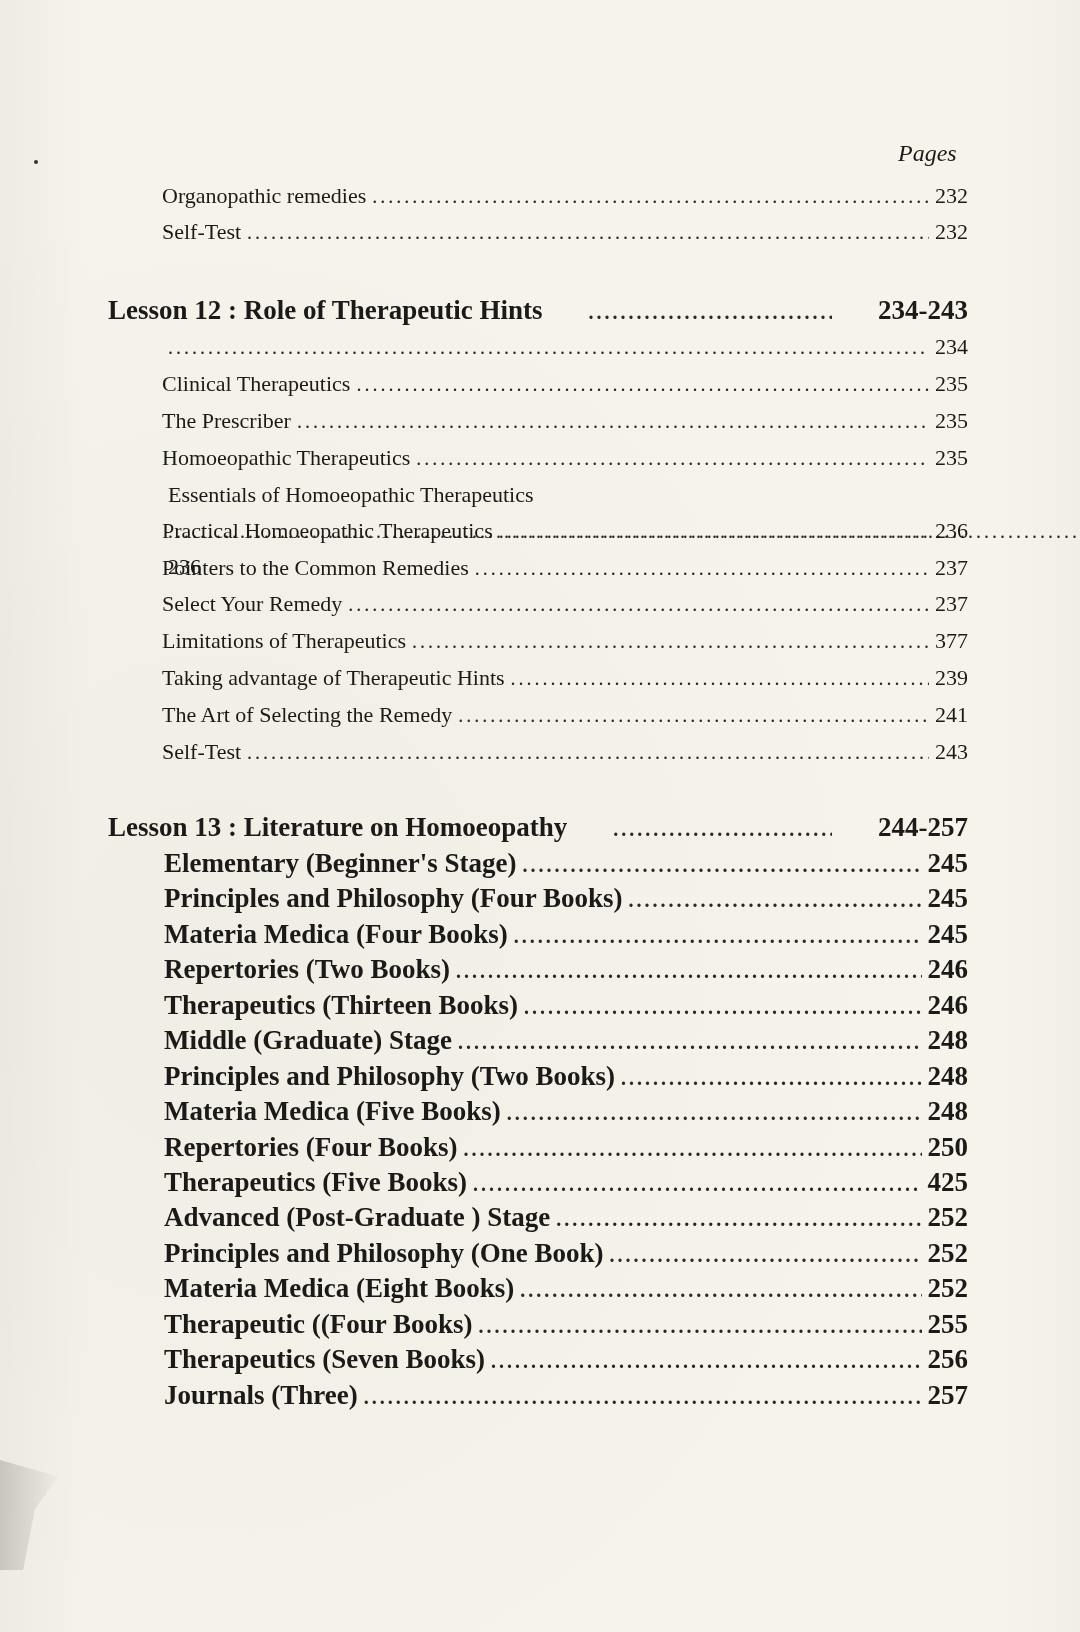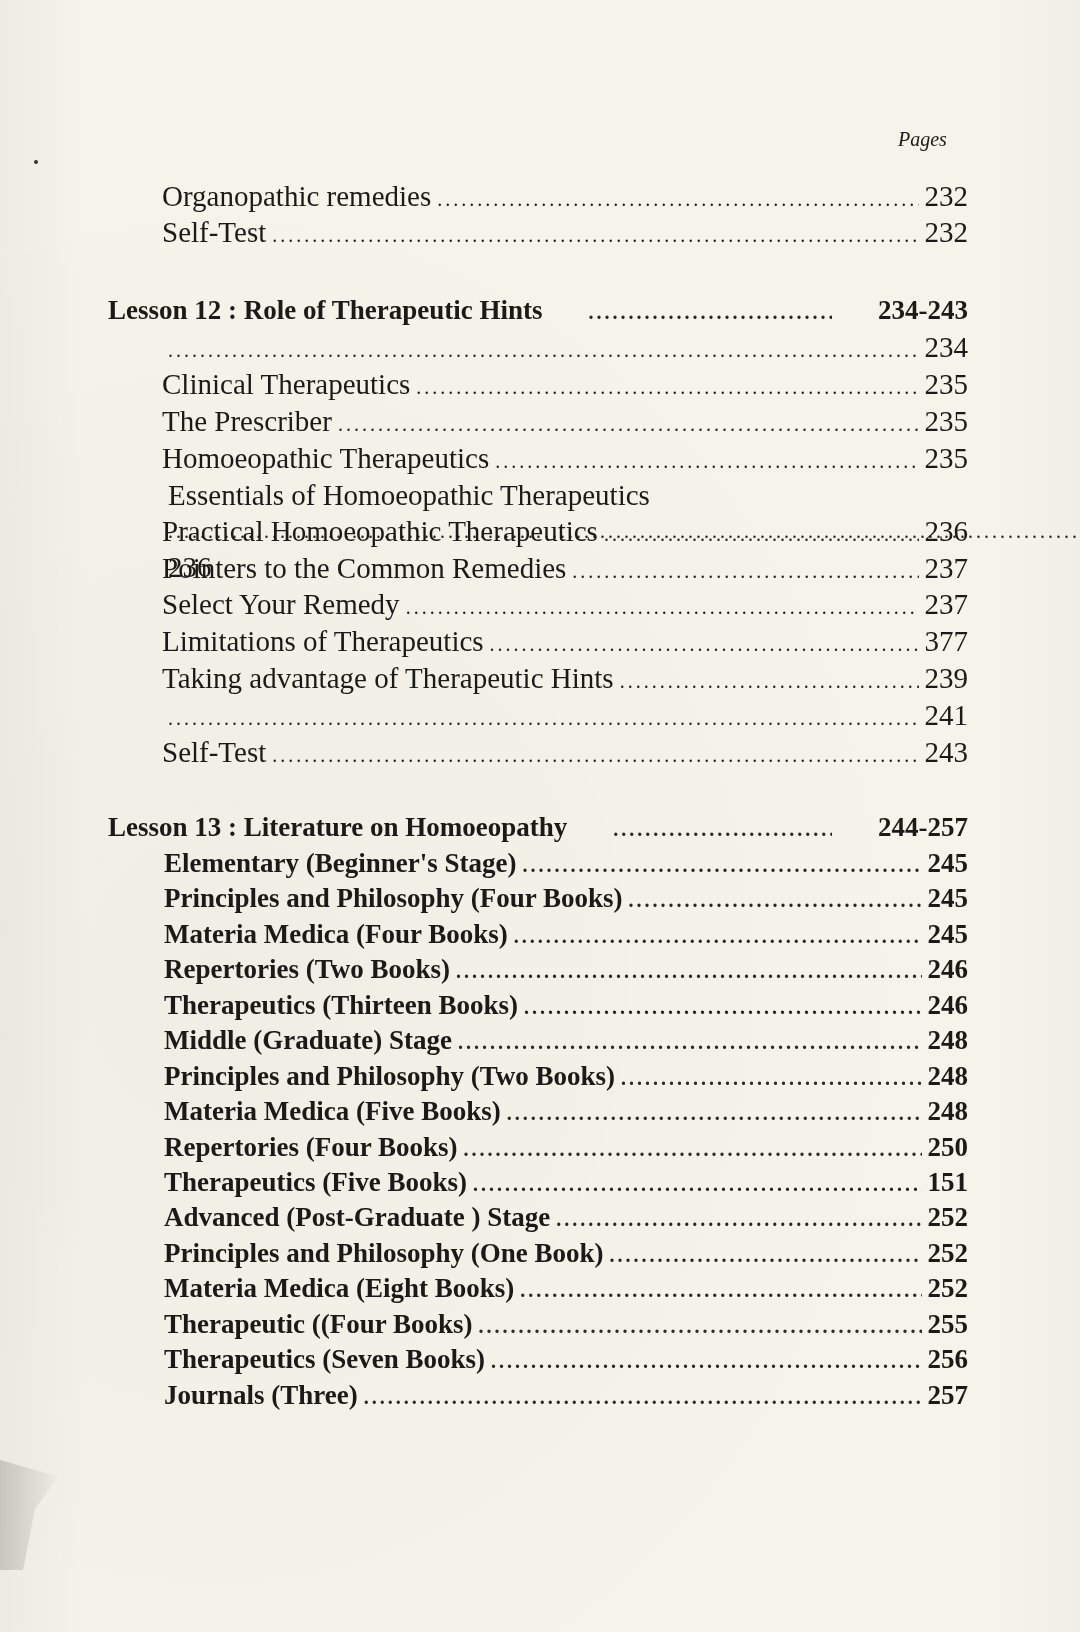--- a/index.html
+++ b/index.html
@@ -12,27 +12,27 @@
   }
   .page { position:absolute; left:0; top:0; width:1080px; height:1632px; }
   .bleed {
     position:absolute; left:0; top:0; width:1080px; height:1632px;
     background:
       radial-gradient(ellipse at 20% 60%, rgba(0,0,0,0.025), transparent 60%),
       linear-gradient(90deg, rgba(0,0,0,0.03), transparent 8%, transparent 92%, rgba(0,0,0,0.02));
     pointer-events:none;
   }
   .pages-hdr {
-    position:absolute; top:128px; left:898px;
-    font-style:italic; font-size:20px;
+    position:absolute; top:140px; left:898px;
+    font-style:italic; font-size:24px;
   }
   .toc { position:absolute; left:0; top:0; width:1080px; }
   .row {
     position:absolute; display:flex; align-items:baseline;
-    font-size:29px; line-height:36px; white-space:nowrap;
+    font-size:22px; line-height:36px; white-space:nowrap;
   }
   .row.bold { font-weight:bold; font-size:27px; }
   .row .title { flex:0 0 auto; }
   .row .dots {
     flex:1 1 auto; overflow:hidden; margin:0 6px 0 6px;
     letter-spacing:3px; font-size:20px; color:#2a2724;
   }
   .row .dots::before {
     content:"..................................................................................................................................................................................";
   }
@@ -116,20 +116,21 @@
       <span class="title">Limitations of Therapeutics</span>
       <span class="dots"></span>
       <span class="num">377</span>
     </div>
     <div class="row" style="top:660px;left:162px;width:806px;">
       <span class="title">Taking advantage of Therapeutic Hints</span>
       <span class="dots"></span>
       <span class="num">239</span>
     </div>
     <div class="row" style="top:697px;left:162px;width:806px;">
+      <span class="title">The Art of Selecting the Remedy</span>
       <span class="dots"></span>
       <span class="num">241</span>
     </div>
     <div class="row" style="top:734px;left:162px;width:806px;">
       <span class="title">Self-Test</span>
       <span class="dots"></span>
       <span class="num">243</span>
     </div>
 
     <div class="row lesson" style="top:809px;left:108px;width:860px;justify-content:center;">
@@ -178,21 +179,21 @@
       <span class="num">248</span>
     </div>
     <div class="row bold" style="top:1129px;left:164px;width:804px;">
       <span class="title">Repertories (Four Books)</span>
       <span class="dots"></span>
       <span class="num">250</span>
     </div>
     <div class="row bold" style="top:1164px;left:164px;width:804px;">
       <span class="title">Therapeutics (Five Books)</span>
       <span class="dots"></span>
-      <span class="num">151</span>
+      <span class="num">425</span>
     </div>
     <div class="row bold" style="top:1199px;left:164px;width:804px;">
       <span class="title">Advanced (Post-Graduate ) Stage</span>
       <span class="dots"></span>
       <span class="num">252</span>
     </div>
     <div class="row bold" style="top:1235px;left:164px;width:804px;">
       <span class="title">Principles and Philosophy (One Book)</span>
       <span class="dots"></span>
       <span class="num">252</span>

